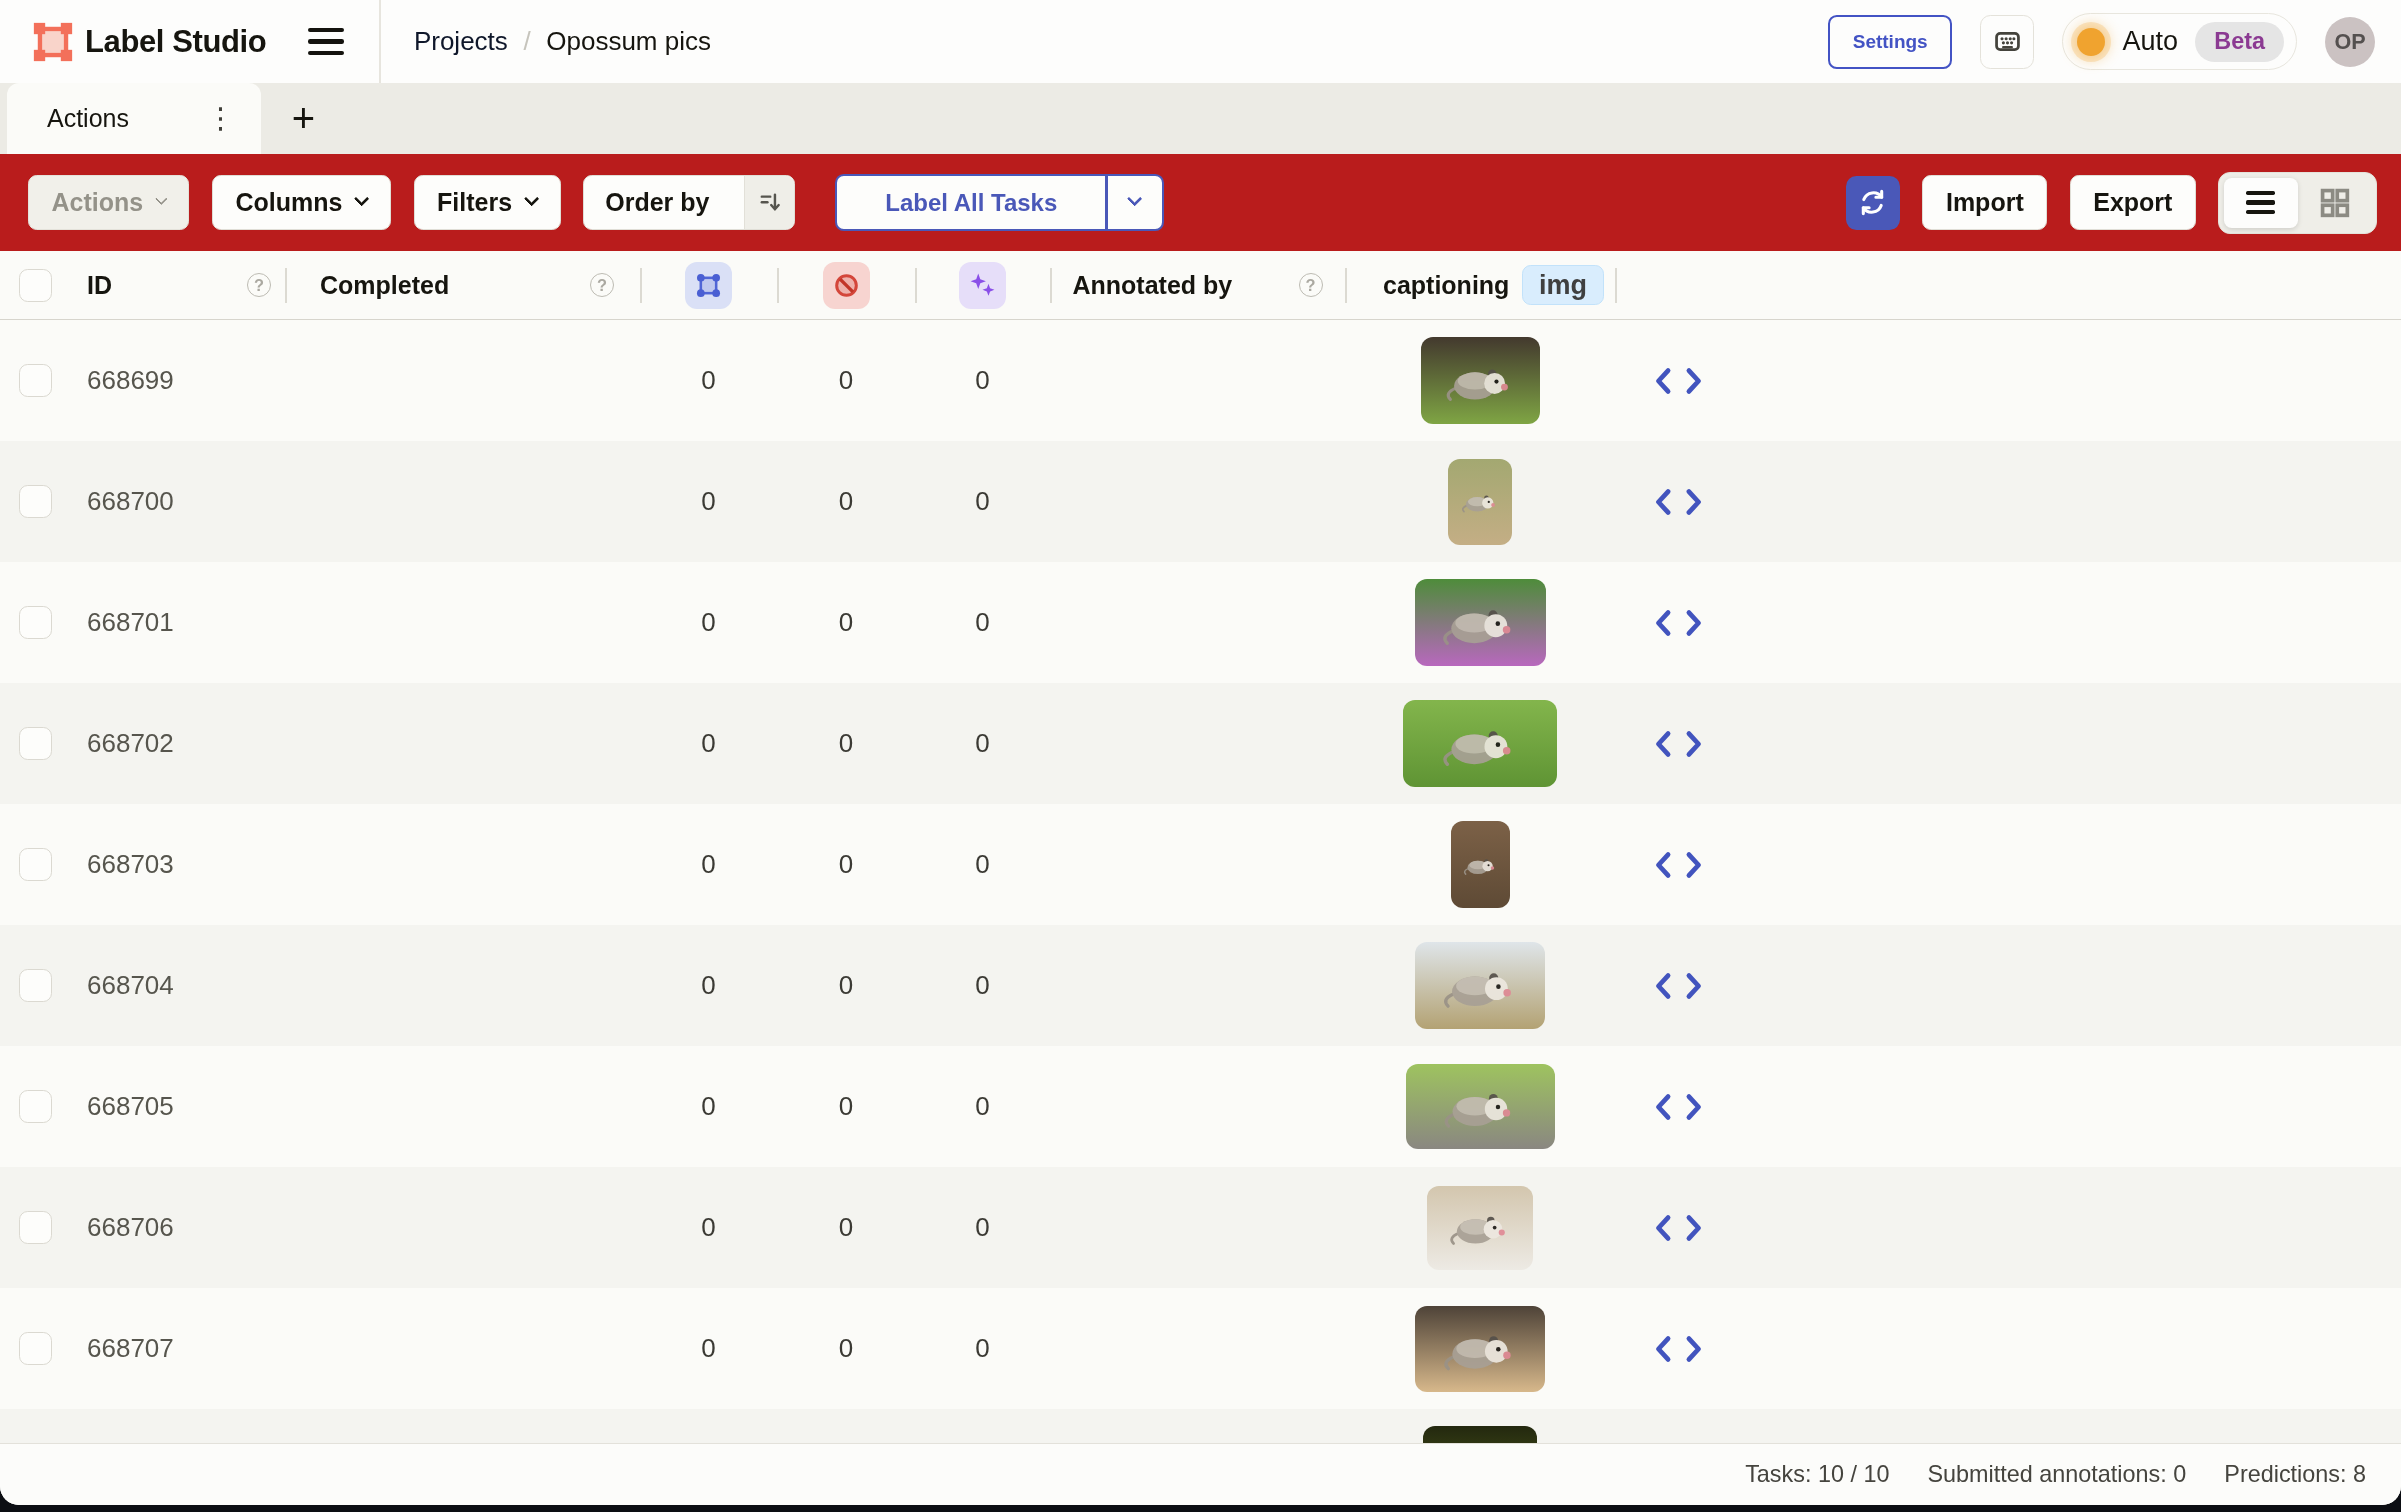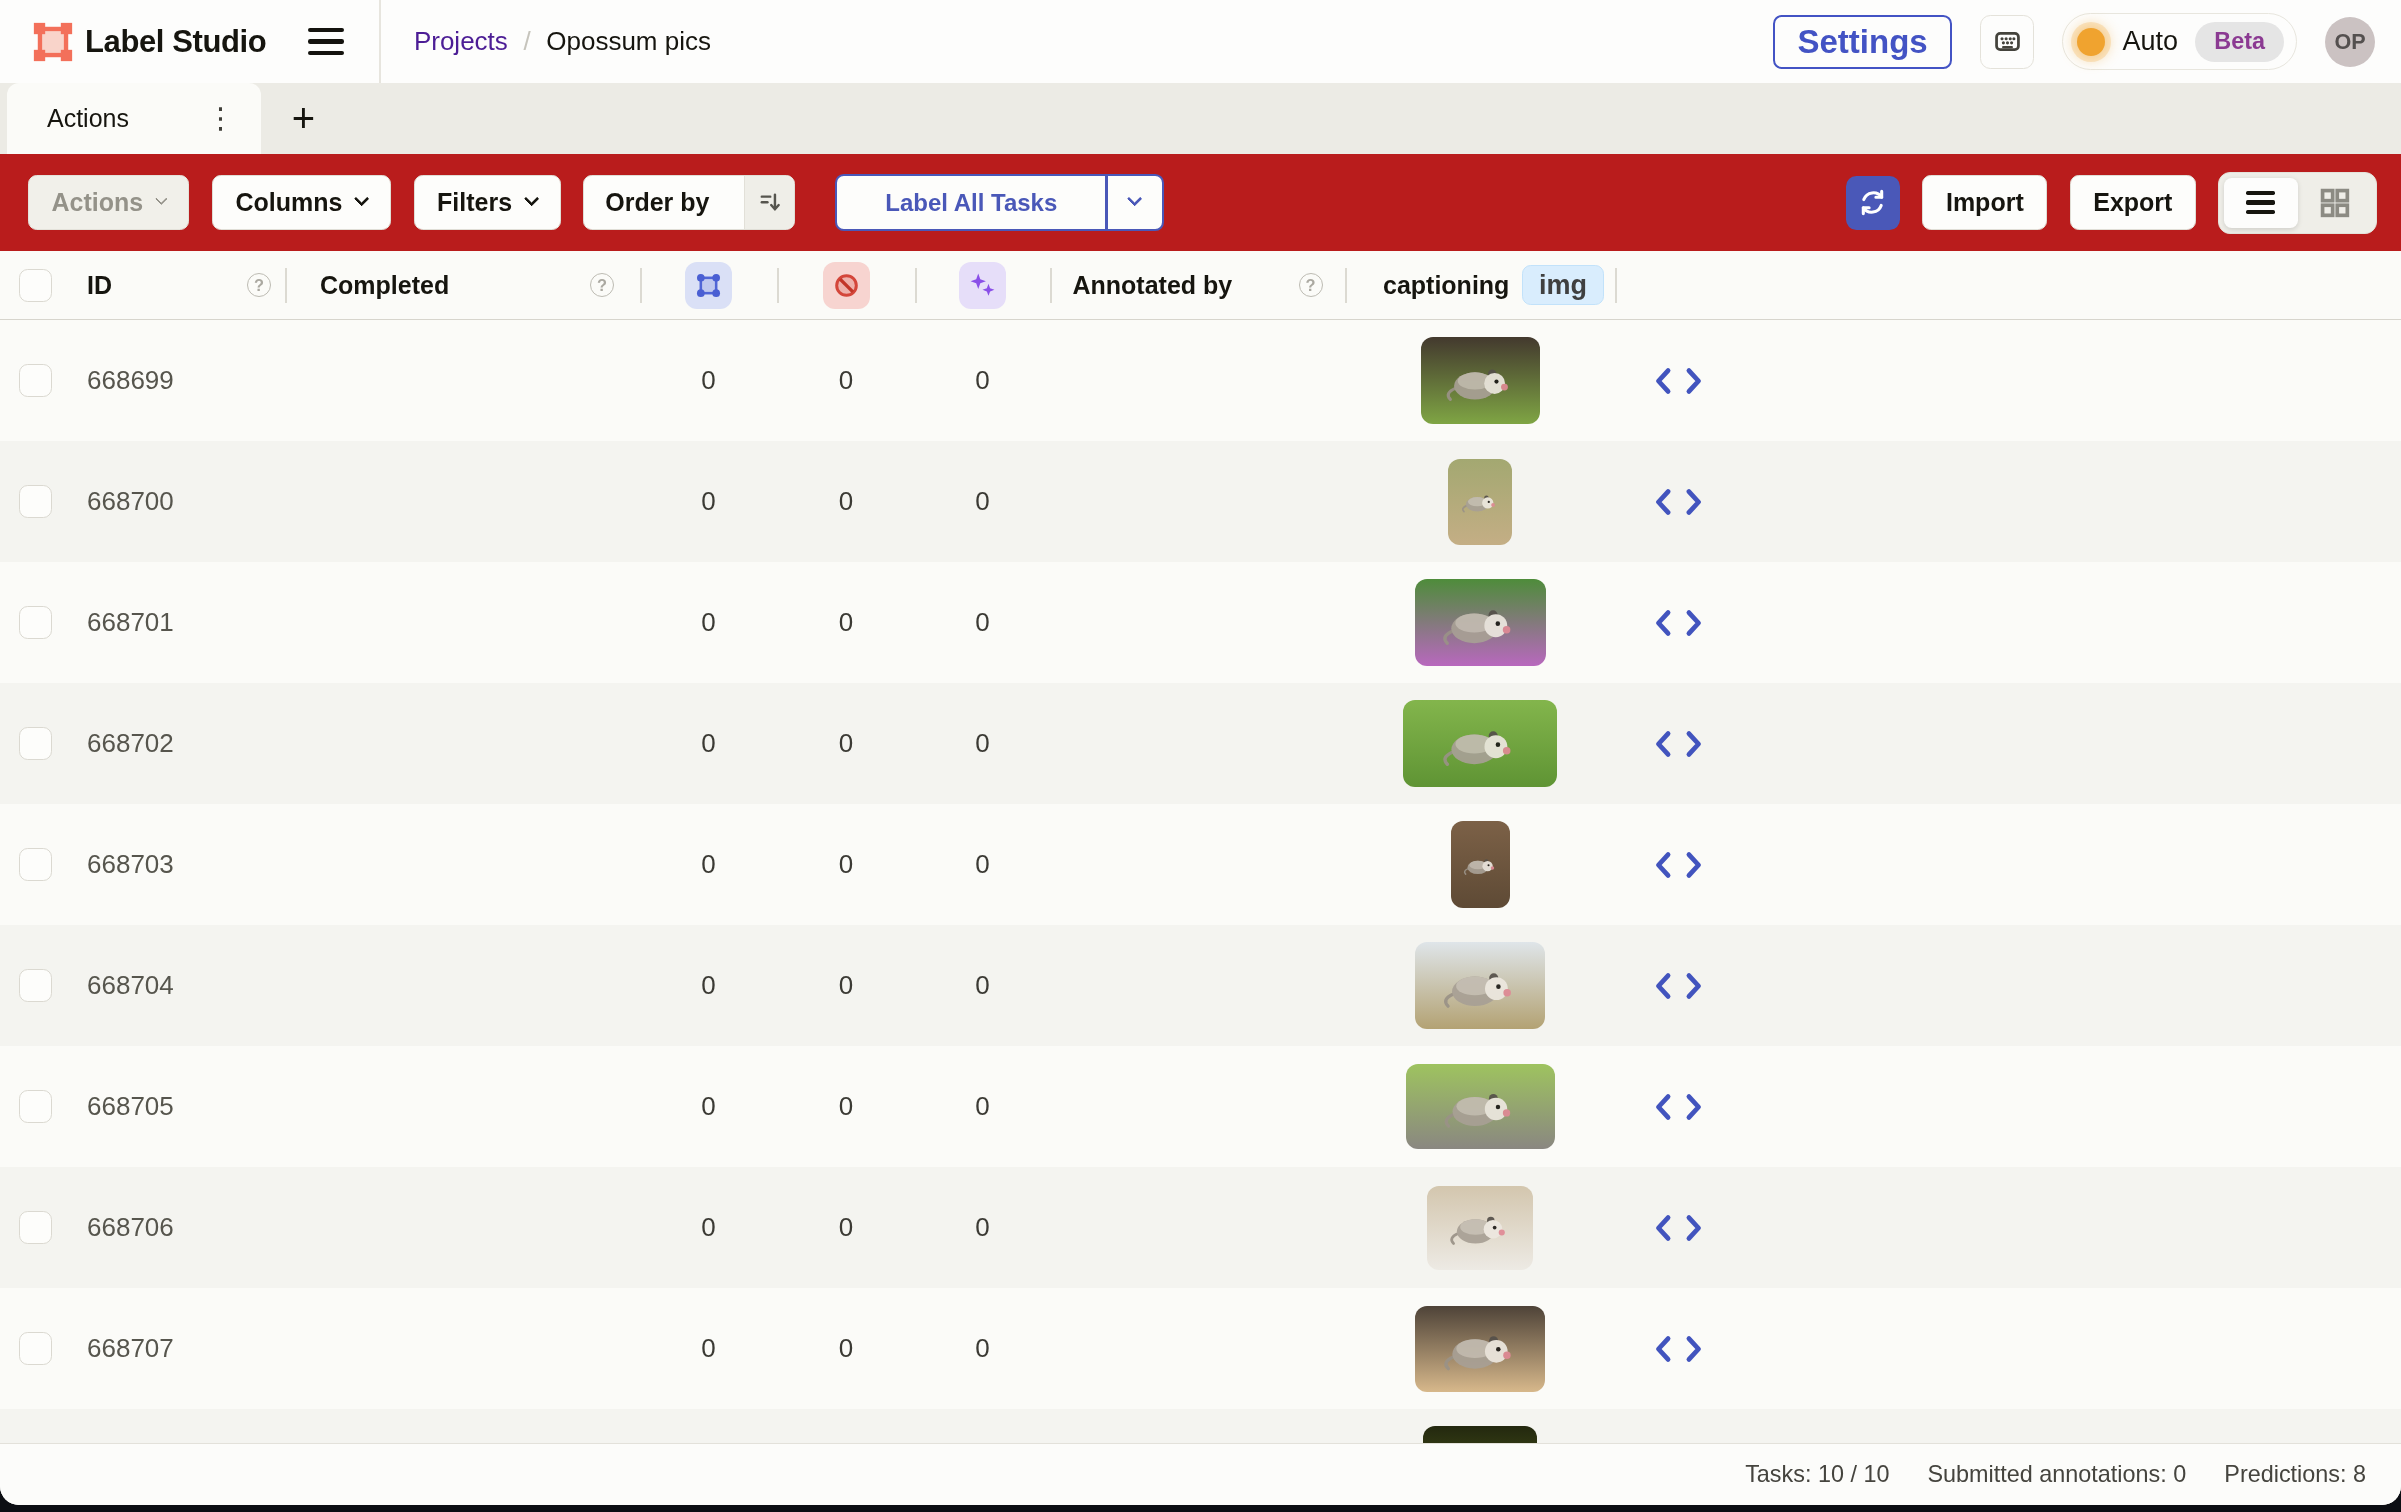--- a/index.html
+++ b/index.html
@@ -11,26 +11,26 @@
 
   
   .topbar { height:83px; background:#FDFDFC; display:flex; align-items:center; flex:0 0 auto; }
   .logo { display:flex; align-items:center; margin-left:33px; gap:12px; }
   .logo-text { font-size:31px; font-weight:800; color:#16150F; letter-spacing:-0.4px; }
   .hamburger { margin-left:42px; width:36px; height:36px; display:flex; flex-direction:column;
                justify-content:center; gap:7px; cursor:pointer; background:none; border:none; }
   .hamburger i { display:block; height:4.3px; background:#14130E; border-radius:2.2px; }
   .topbar-divider { width:1.7px; height:83px; background:#E7E5DE; margin-left:35px; }
   .breadcrumb { display:flex; align-items:center; gap:15.6px; margin-left:33px; font-size:26px; }
-  .crumb-muted { color:#4c1d95; }
+  .crumb-muted { color:#0f172a; }
   .crumb-sep { color:#C6C4BC; }
   .crumb-current { color:#16150F; }
   .topbar-right { margin-left:auto; display:flex; align-items:center; gap:28px; padding-right:26px; }
   .settings-btn { height:54px; padding:0 22.5px; border:2.6px solid #4353C4; border-radius:8.7px;
-                  background:#FDFDFC; color:#4353C4; font-size:33px; font-weight:700; cursor:pointer;text-align:center; }
+                  background:#FDFDFC; color:#4353C4; font-size:19px; font-weight:700; cursor:pointer;text-align:center; }
   .kbd-btn { width:54px; height:54px; border:1.7px solid #E4E2DA; border-radius:10.4px; background:#FDFDFC;
              display:flex; align-items:center; justify-content:center; cursor:pointer; }
   .auto-pill { height:57px; border:1.7px solid #E8E6DE; border-radius:28.5px; background:#FDFDFC;
                display:flex; align-items:center; gap:17.3px; padding:0 12px 0 14px; cursor:pointer; }
   .auto-dot { width:28px; height:28px; border-radius:50%; background:#F0A32F;
               box-shadow:0 0 0 6px rgba(240,163,47,.22), 0 0 14px 3.5px rgba(240,163,47,.45); }
   .auto-label { font-size:27px; color:#16150F; }
   .beta-badge { height:40px; border-radius:20px; background:#e5e5e5; color:#8B3A92;
                 font-size:23.4px; font-weight:700; display:flex; align-items:center; padding:0 19px; }
   .avatar { width:50px; height:50px; border-radius:50%; background:#CBC2C2; color:#54504F;

